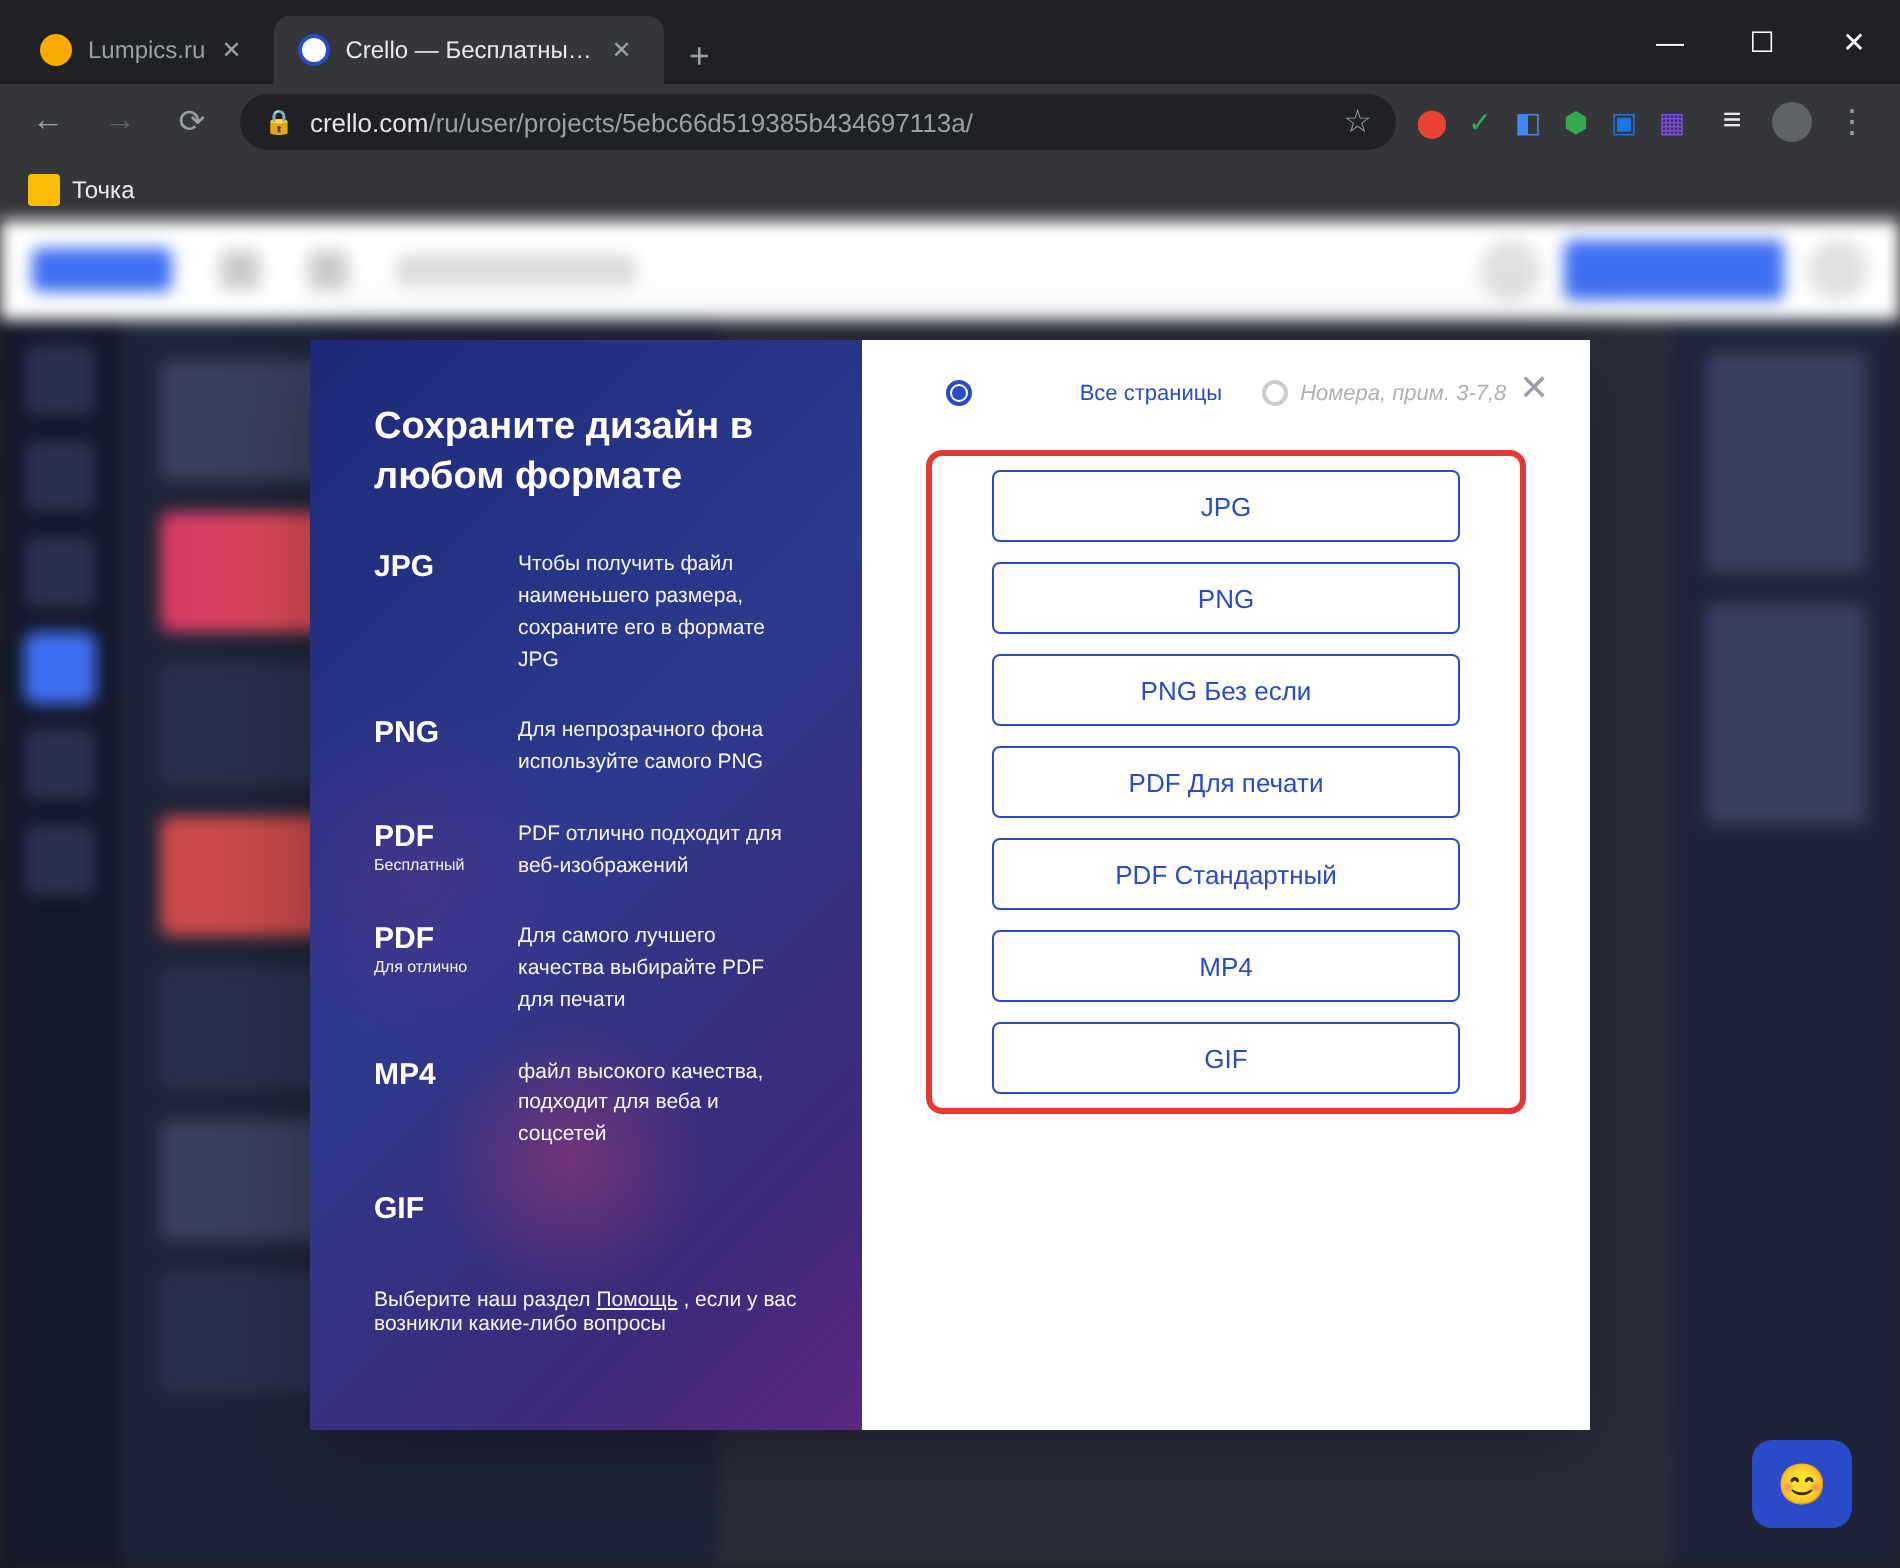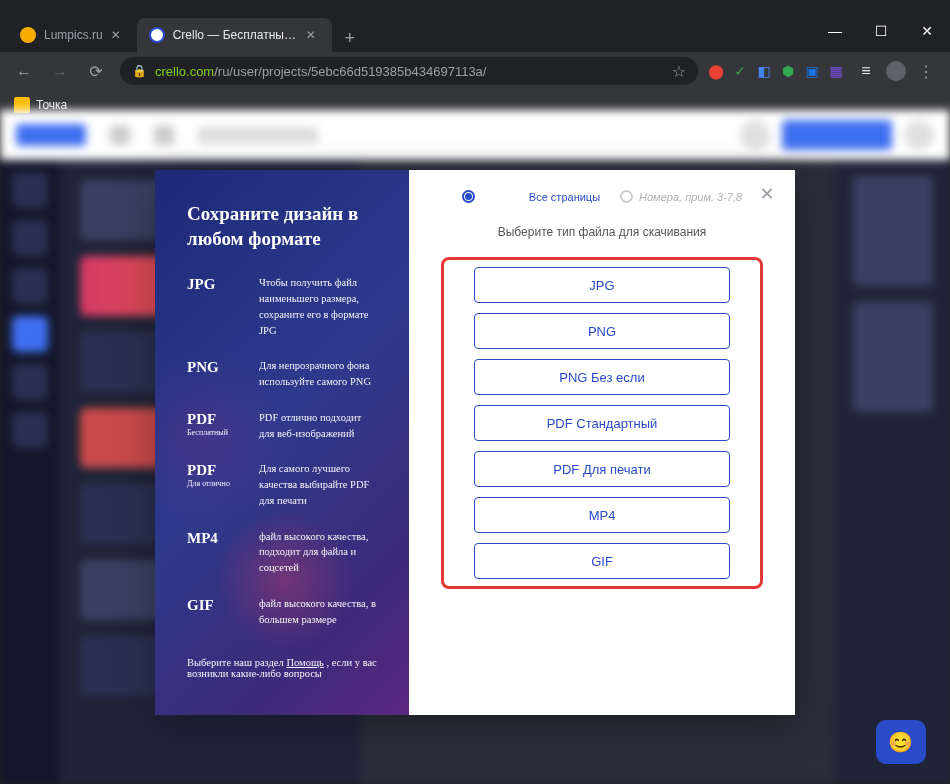--- a/index.html
+++ b/index.html
@@ -1,35 +1,35 @@
 <!DOCTYPE html>
 <html><head>
 <meta charset="utf-8">
 <style>
 * { margin: 0; padding: 0; box-sizing: border-box; }
 body { font-family: -apple-system, BlinkMacSystemFont, "Segoe UI", Arial, sans-serif; background: #202124; width: 950px; height: 784px; overflow: hidden; position: relative; }
 
 
-.titlebar { height: 52px; background: #202124; display: flex; align-items: flex-end; padding-left: 8px; }
+.titlebar { height: 42px; background: #202124; display: flex; align-items: flex-end; padding-left: 8px; }
 .tab { height: 34px; display: flex; align-items: center; padding: 0 12px; font-size: 12px; color: #9aa0a6; gap: 8px; max-width: 195px; position: relative; }
 .tab.active { background: #35363a; color: #e8eaed; border-radius: 8px 8px 0 0; }
 .tab-favicon { width: 16px; height: 16px; border-radius: 50%; flex-shrink: 0; }
 .tab-title { white-space: nowrap; overflow: hidden; text-overflow: ellipsis; flex: 1; }
 .tab-close { width: 14px; height: 14px; color: #9aa0a6; flex-shrink: 0; }
 .new-tab { width: 28px; height: 28px; display: flex; align-items: center; justify-content: center; color: #9aa0a6; font-size: 18px; margin: 0 4px; }
 .window-controls { margin-left: auto; display: flex; height: 42px; }
 .win-btn { width: 46px; display: flex; align-items: center; justify-content: center; color: #fff; font-size: 14px; }
 
 .toolbar { height: 38px; background: #35363a; display: flex; align-items: center; padding: 0 8px; gap: 4px; }
 .nav-btn { width: 32px; height: 32px; display: flex; align-items: center; justify-content: center; color: #9aa0a6; border-radius: 50%; }
 .nav-btn.disabled { color: #5f6368; }
 .address-bar { flex: 1; height: 28px; background: #202124; border-radius: 14px; display: flex; align-items: center; padding: 0 12px; gap: 8px; margin: 0 4px; }
 .lock-icon { color: #9aa0a6; font-size: 12px; }
 .url { color: #e8eaed; font-size: 13px; flex: 1; white-space: nowrap; overflow: hidden; }
-.url .domain { color: #84cc16; }
+.url .domain { color: #e5e5e5; }
 .url .path { color: #9aa0a6; }
 .star-icon { color: #9aa0a6; }
 .ext-icon { width: 20px; height: 20px; display: flex; align-items: center; justify-content: center; font-size: 14px; }
 
 .bookmarks { height: 30px; background: #35363a; display: flex; align-items: center; padding: 0 14px; gap: 8px; border-bottom: 1px solid #282a2d; }
 .bookmark { display: flex; align-items: center; gap: 6px; color: #e8eaed; font-size: 12px; }
 .bm-icon { width: 16px; height: 16px; background: #fbbc04; border-radius: 2px; }
 
 
 .app-bg { position: absolute; top: 110px; left: 0; right: 0; bottom: 0; background: #1a1d2e; filter: blur(4px); }
@@ -41,21 +41,21 @@
 .app-bg-sidebar { position: absolute; left: 0; top: 50px; width: 60px; bottom: 0; background: #13172a; }
 .app-bg-sidebar-item { width: 36px; height: 36px; margin: 12px auto; background: #2a3050; border-radius: 6px; }
 .app-bg-sidebar-item.active { background: #3f6ff1; }
 .app-bg-panel { position: absolute; left: 60px; top: 50px; width: 300px; bottom: 0; background: #1f2438; padding: 20px; }
 .app-bg-panel-item { height: 60px; margin-bottom: 16px; border-radius: 6px; }
 .app-bg-canvas { position: absolute; left: 360px; right: 0; top: 50px; bottom: 0; background: #2a2d3a; }
 .app-bg-right { position: absolute; right: 0; top: 50px; width: 115px; bottom: 0; background: #1f2438; }
 
 
 .modal { position: absolute; top: 170px; left: 50%; transform: translateX(-50%); width: 640px; height: 545px; background: #fff; display: flex; box-shadow: 0 10px 40px rgba(0,0,0,0.3); }
-.modal-left { width: 254px; background: linear-gradient(135deg, #1e2a78 0%, #2d3a8c 45%, #3d2a7a 80%, #5a2880 100%); padding: 32px; color: #fff; position: relative; overflow: hidden; font-family: Liberation Serif, serif; }
+.modal-left { width: 276px; background: linear-gradient(135deg, #1e2a78 0%, #2d3a8c 45%, #3d2a7a 80%, #5a2880 100%); padding: 32px; color: #fff; position: relative; overflow: hidden; }
 .modal-left::before { content: ""; position: absolute; width: 180px; height: 180px; background: radial-gradient(circle, rgba(90,50,140,0.5) 0%, transparent 70%); border-radius: 50%; top: 180px; left: -40px; }
 .modal-left::after { content: ""; position: absolute; width: 140px; height: 140px; background: radial-gradient(circle, rgba(200,60,100,0.4) 0%, transparent 70%); border-radius: 50%; top: 340px; left: 60px; }
 .modal-left > * { position: relative; z-index: 1; }
 .modal-left h2 { font-size: 19px; font-weight: 700; line-height: 1.3; margin-bottom: 24px; }
 .format-row { display: flex; gap: 18px; margin-bottom: 20px; align-items: flex-start; }
 .format-label { width: 54px; flex-shrink: 0; }
 .format-name { font-size: 15px; font-weight: 700; }
 .format-sub { font-size: 8px; display: block; margin-top: 0px; opacity: 0.95; }
 .format-desc { font-size: 10.5px; line-height: 1.5; opacity: 0.95; }
 .help-text { font-size: 10.5px; margin-top: 30px; opacity: 0.95; }
@@ -181,25 +181,24 @@
     <div class="format-row">
       <div class="format-label"><span class="format-name">PDF</span><span class="format-sub">Бесплатный</span></div>
       <div class="format-desc">PDF отлично подходит для веб-изображений</div>
     </div>
     <div class="format-row">
       <div class="format-label"><span class="format-name">PDF</span><span class="format-sub">Для отлично</span></div>
       <div class="format-desc">Для самого лучшего качества выбирайте PDF для печати</div>
     </div>
     <div class="format-row">
       <div class="format-label"><span class="format-name">MP4</span></div>
-      <div class="format-desc">файл высокого качества, подходит для файла и соцсетей</div>
+      <div class="format-desc">файл высокого качества, подходит для веба и соцсетей</div>
     </div>
     <div class="format-row">
       <div class="format-label"><span class="format-name">GIF</span></div>
-      <div class="format-desc">файл высокого качества, в большем размере</div>
     </div>
 
     <div class="help-text">
       <span>Выберите наш раздел </span><a>Помощь</a><span> , если у вас возникли какие-либо вопросы</span>
     </div>
   </div>
 
   <div class="modal-right">
     <div class="modal-close">✕</div>
 
@@ -207,28 +206,27 @@
       <label class="radio-opt selected">
         <span class="radio-circle"></span>
         <span class="lbl">Все страницы</span>
       </label>
       <label class="radio-opt dimmed">
         <span class="radio-circle"></span>
         <span class="lbl">Номера, прим. 3-7,8</span>
       </label>
     </div>
 
-    <div class="subtitle">Выберите тип файла для скачивания</div>
 
     <div class="format-buttons">
       <button class="format-btn">JPG</button>
       <button class="format-btn">PNG</button>
       <button class="format-btn">PNG Без если</button>
+      <button class="format-btn">PDF Для печати</button>
       <button class="format-btn">PDF Стандартный</button>
-      <button class="format-btn">PDF Для печати</button>
       <button class="format-btn">MP4</button>
       <button class="format-btn">GIF</button>
     </div>
   </div>
 </div>
 
 <div class="chat-bubble">
   <span class="chat-face">😊</span>
 </div>
 

